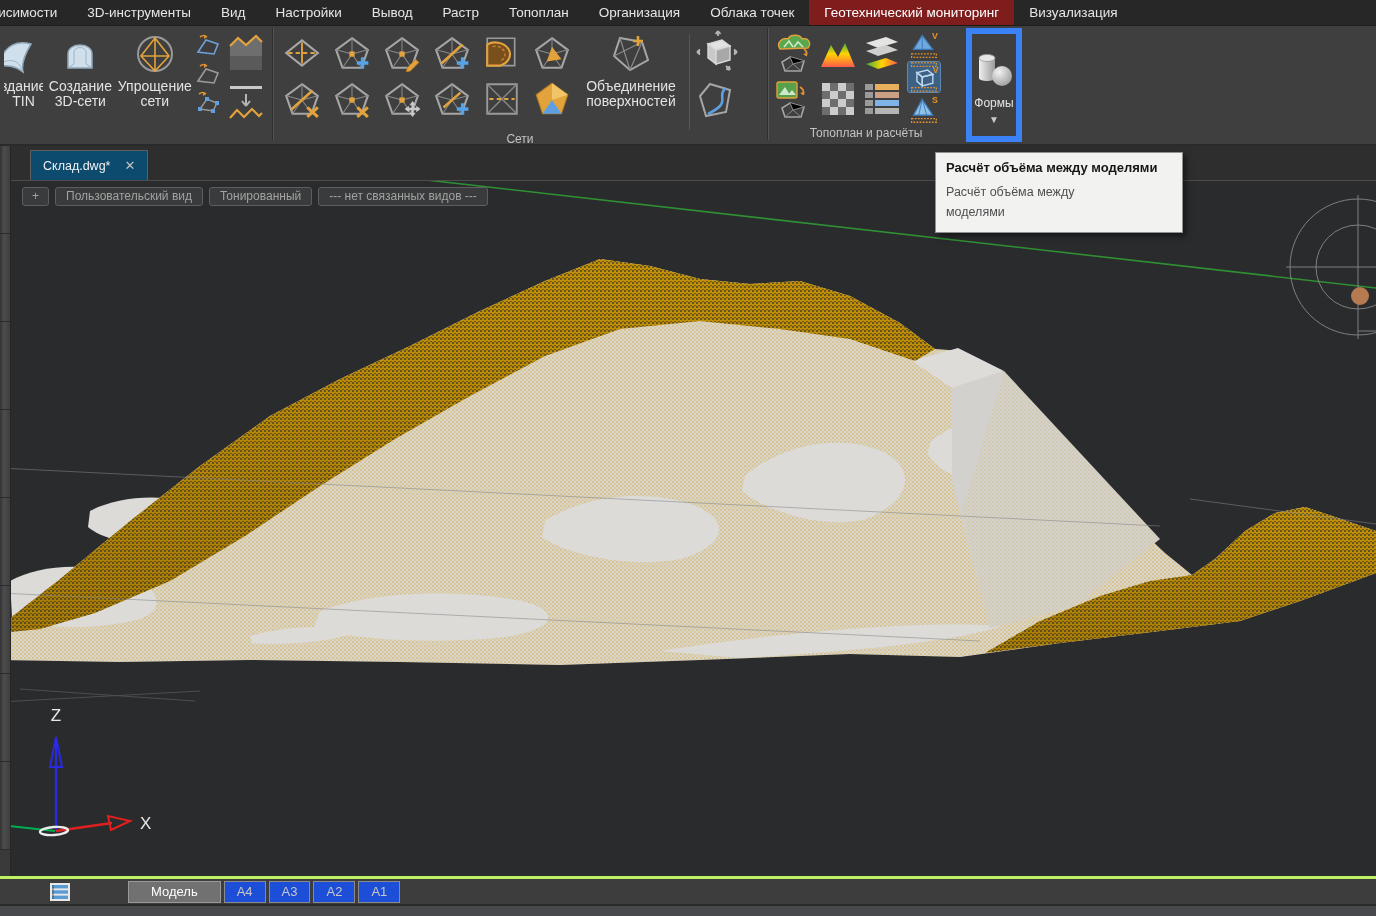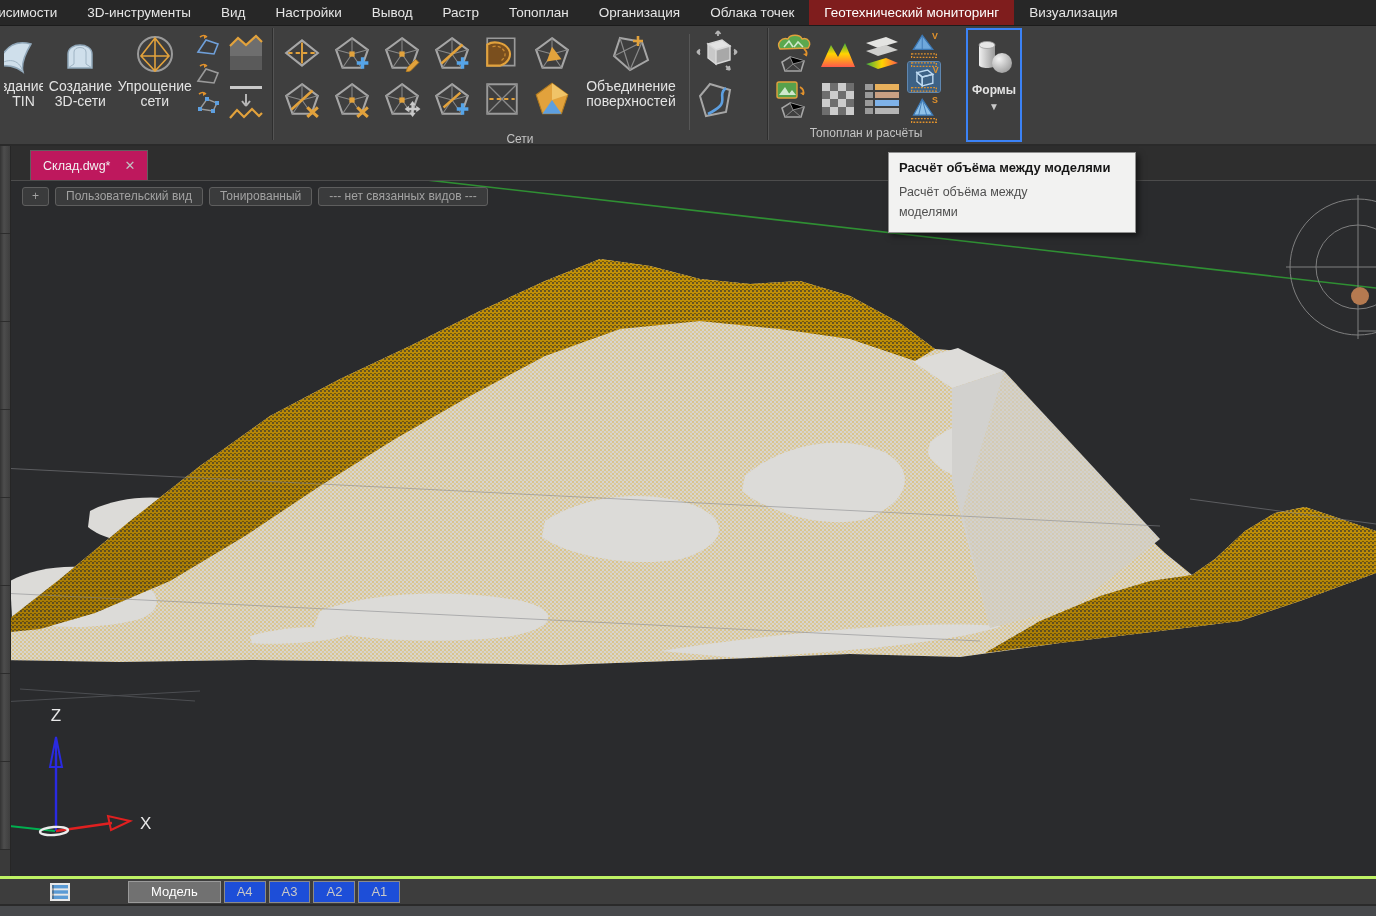--- a/index.html
+++ b/index.html
@@ -23,40 +23,40 @@
   .bigbtn.cut{width:40px;overflow:hidden;}
   .bigbtn.cut svg{margin-left:-22px;}
   .smallcol{display:flex;flex-direction:column;gap:3px;padding:2px 2px;}
   .midcol{display:flex;flex-direction:column;gap:4px;padding:2px 2px;}
   .icongrid{display:grid;grid-template-columns:repeat(6,50px);grid-auto-rows:46px;justify-items:center;align-items:center;padding-top:2px;}
   .icongrid3{display:grid;grid-template-columns:repeat(3,46px);grid-auto-rows:46px;justify-items:center;align-items:center;padding-top:2px;}
   .tinysep{width:1px;height:96px;background:#565656;margin:6px 4px 0 4px;}
   .icbtn{display:flex;align-items:center;justify-content:center;border-radius:2px;}
   .icbtn.hovered{background:#3d6185;outline:1px solid #5f87b0;}
   .calccol{display:flex;flex-direction:column;gap:2px;padding-top:2px;margin-left:4px;}
-  .formspanel{border:2px solid #3b82f6;margin:2px 2px;display:flex;flex-direction:column;align-items:center;width:56px;padding-top:7px;font-weight:bold;}
+  .formspanel{border:6px solid #3b82f6;margin:2px 2px;display:flex;flex-direction:column;align-items:center;width:56px;padding-top:16px;}
   .formspanel .blabel{color:#e3e3e3;font-size:12px;margin-top:6px;}
   .formspanel .arrow{color:#c9c9c9;font-size:10px;margin-top:4px;}
 
   
   .doctabbar{position:absolute;left:0;top:146px;width:100%;height:34px;background:#2e2e2e;}
-  .doctab{position:absolute;left:30px;top:4px;height:30px;background:#be185d;border:1px solid #5f5f5f;border-bottom:none;display:flex;align-items:center;padding:0 12px;gap:14px;}
+  .doctab{position:absolute;left:30px;top:4px;height:30px;background:#0c4a6e;border:1px solid #5f5f5f;border-bottom:none;display:flex;align-items:center;padding:0 12px;gap:14px;}
   .doctab .ttext{color:#f2f2f2;font-size:12.5px;}
   .doctab .tclose{color:#c2c2c2;font-size:13px;cursor:pointer;}
 
   
   .viewport{position:absolute;left:0;top:180px;width:1376px;height:696px;background:#2a2b2d;border-top:1px solid #4c4c4c;}
   .leftstrip{position:absolute;left:0;top:146px;width:11px;height:730px;background:#3a3a3a;border-right:1px solid #262626;}
   .leftstrip .seg{height:88px;border-bottom:1px solid #2c2c2c;background:linear-gradient(90deg,#333 0%,#4d4d4d 40%,#3e3e3e 100%);}
   .vpctrls{position:absolute;left:22px;top:6px;display:flex;gap:6px;}
   .pill{height:19px;background:#3a3b3c;border:1px solid #5e5e5e;border-radius:3px;color:#a2a2a2;font-size:12px;line-height:17px;padding:0 10px;white-space:nowrap;}
   .pill.plus{padding:0 9px;}
 
   
-  .tooltip{position:absolute;left:888px;top:152px;width:248px;background:#f2f2f1;border:1px solid #8f8f8f;box-shadow:3px 3px 6px rgba(0,0,0,.5);z-index:60;padding:7px 10px 10px 10px;}
+  .tooltip{position:absolute;left:935px;top:152px;width:248px;background:#f2f2f1;border:1px solid #8f8f8f;box-shadow:3px 3px 6px rgba(0,0,0,.5);z-index:60;padding:7px 10px 10px 10px;}
   .tooltip .ttitle{font-size:13px;font-weight:bold;color:#161616;margin-bottom:7px;}
   .tooltip .tbody{font-size:12.5px;color:#4f4f4f;line-height:20px;width:150px;}
 
   
   .sheetbar{position:absolute;left:0;top:876px;width:100%;height:28px;background:#3d3d3d;border-top:3px solid #bef264;display:flex;align-items:center;}
   .sheeticon{margin-left:48px;margin-right:56px;}
   .stab{height:22px;line-height:20px;font-size:13px;padding:0 12px;margin-right:3px;border:1px solid #8a8a8a;background:#1d4ed8;color:#c8c8c8;}
   .stab.active{background:#717171;color:#ffffff;border-color:#9a9a9a;padding:0 22px;}
   .bottomstrip{position:absolute;left:0;top:904px;width:100%;height:12px;background:#47494c;border-top:2px solid #2a2a2a;}
 </style>

